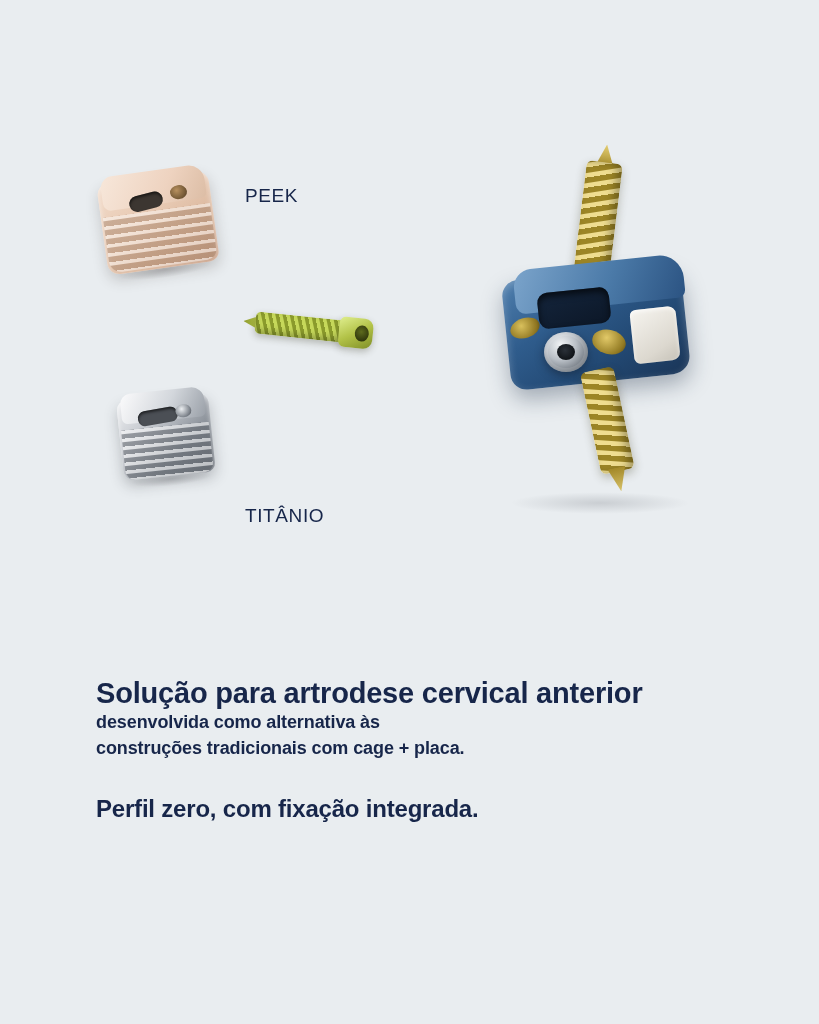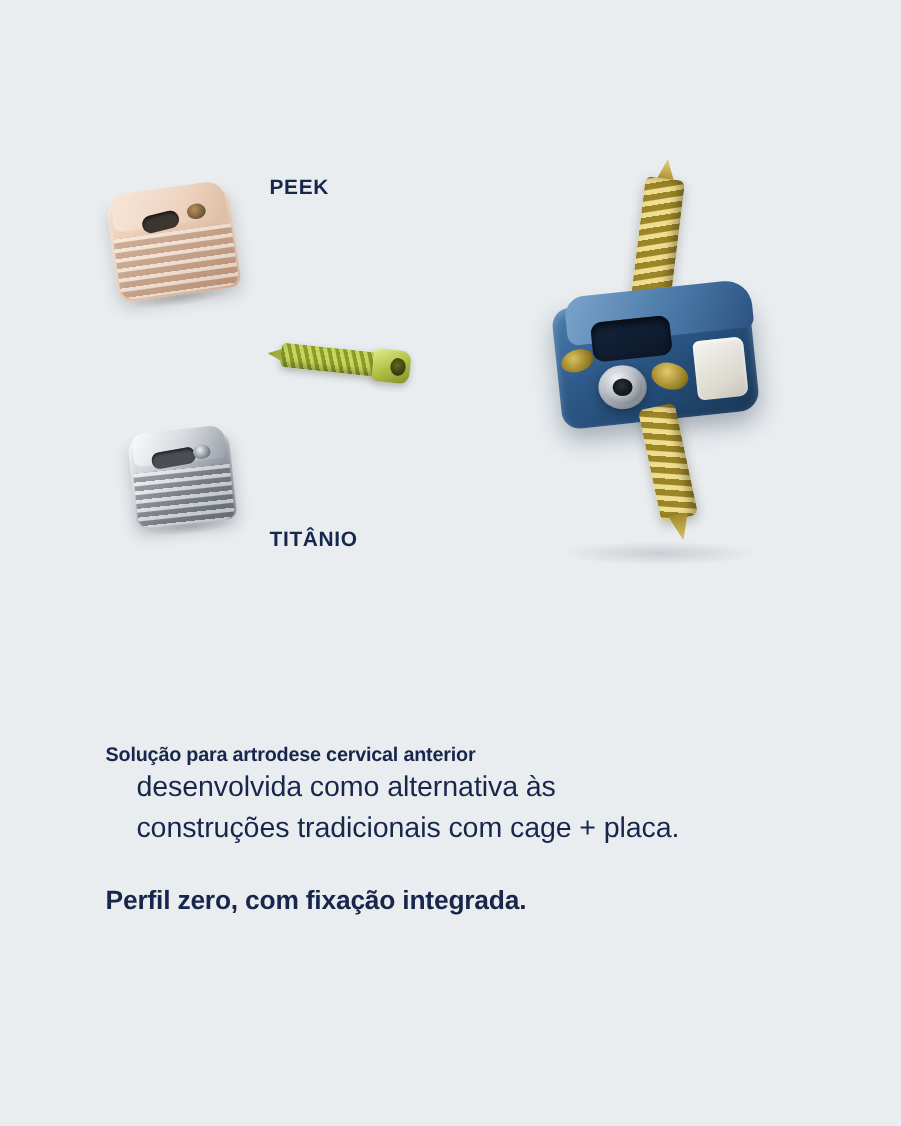--- a/index.html
+++ b/index.html
@@ -16,24 +16,25 @@
     position: relative;
   }
   .stage {
     position: absolute;
     inset: 0;
   }
 
   
   .label {
     position: absolute;
-    font-weight: bold;
+    font-weight: normal;
     font-size: 19px;
     letter-spacing: 0.6px;
     color: #17264a;
+    margin-top: 25px;
   }
   .label-peek { left: 245px; top: 160px; }
   .label-titanio { left: 245px; top: 480px; }
 
   
 
   
   .peek-cage {
     position: absolute;
     left: 96px;
@@ -415,31 +416,30 @@
 
   
   .caption {
     position: absolute;
     left: 96px;
     top: 676px;
     width: 660px;
     color: #17264a;
   }
   .cap-strong {
-    font-size: 18px;
+    font-size: 29px;
     font-weight: bold;
     line-height: 1.18;
     letter-spacing: -0.2px;
   }
   .cap-regular {
-    font-size: 26px;
-    font-weight: normal;
+    font-size: 18px;
+    font-weight: bold;
     line-height: 1.42;
     letter-spacing: -0.1px;
-    margin-left: 28px;
   }
   .cap-spacer { height: 34px; }
   .cap-last {
     font-size: 24px;
     font-weight: bold;
     letter-spacing: -0.2px;
   }
 </style>
 </head>
 <body>

